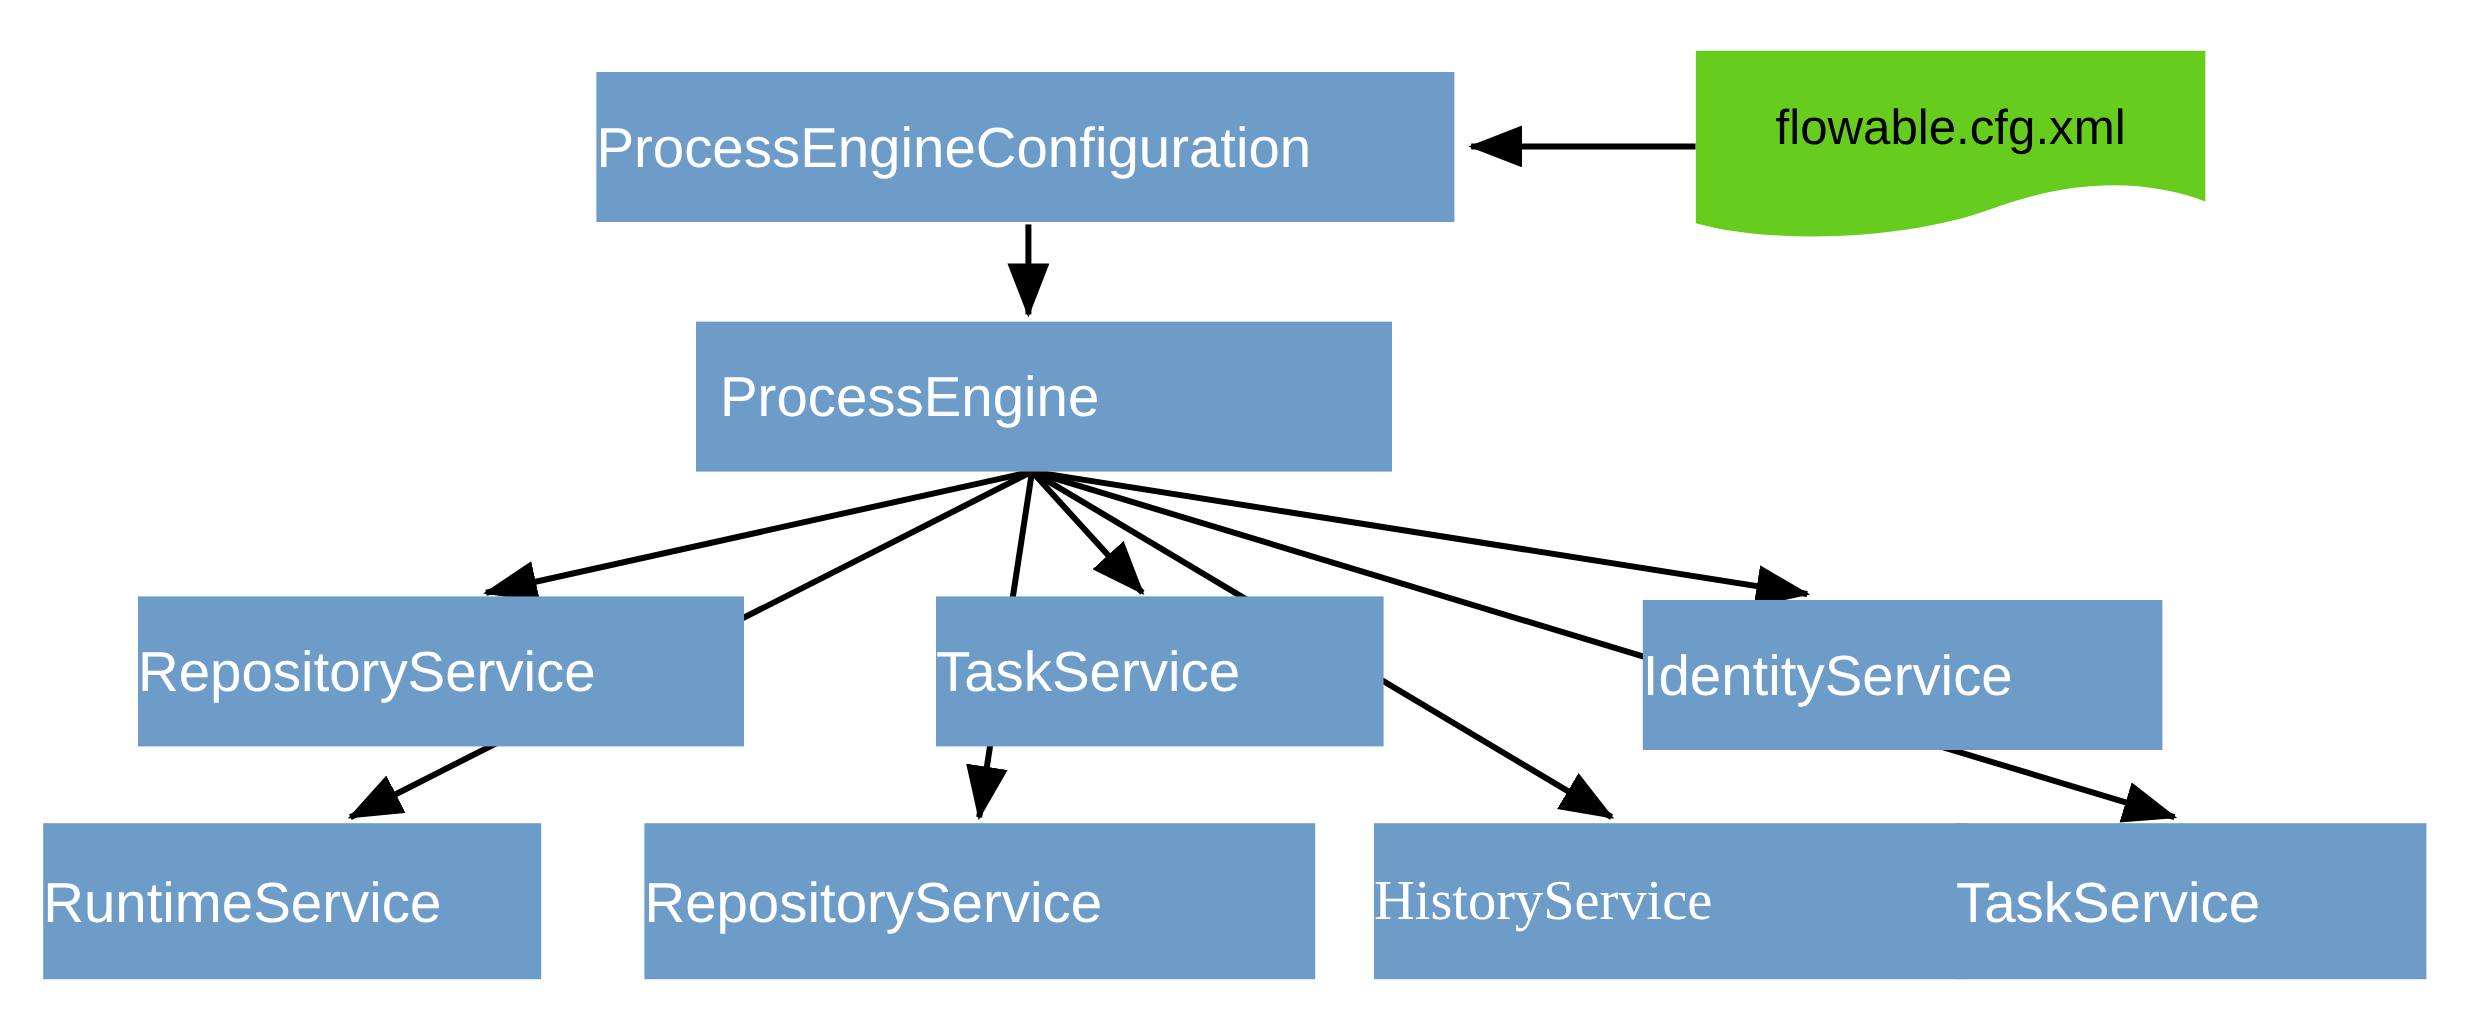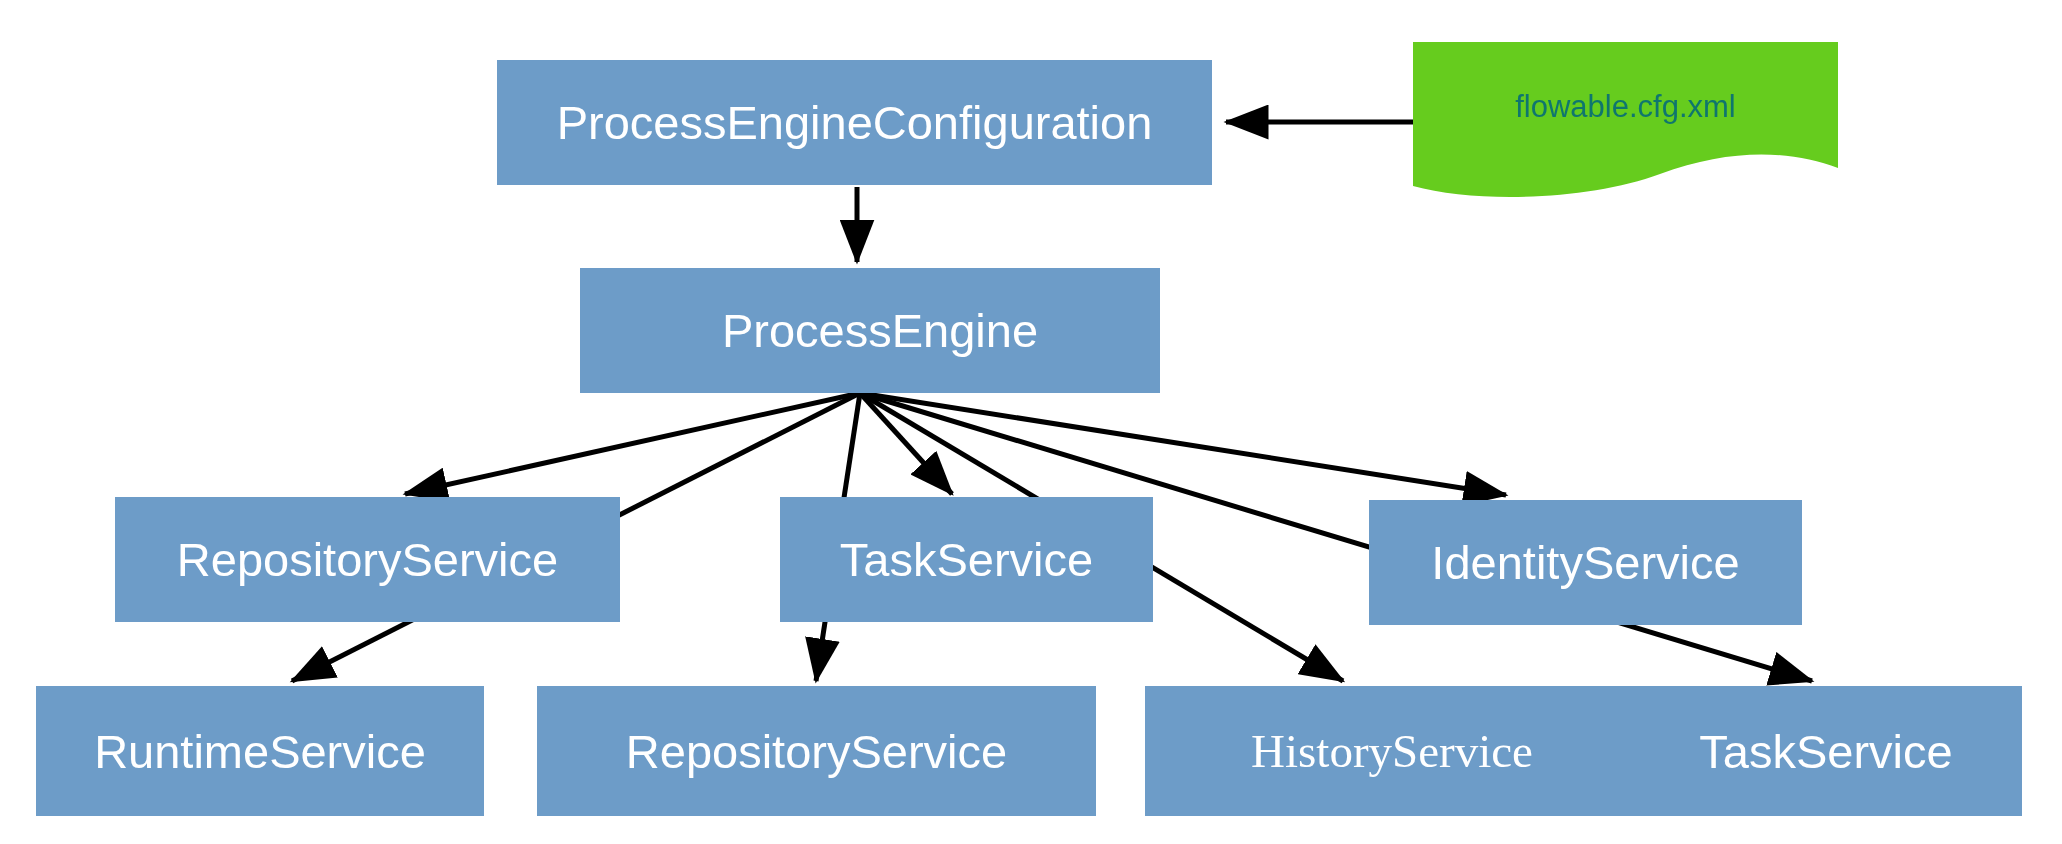--- a/index.html
+++ b/index.html
@@ -2,31 +2,31 @@
 <html><head>
 <meta charset="utf-8">
 <style>
   html,body{margin:0;padding:0;background:#ffffff;}
   .stage{
     position:relative;width:2062px;height:844px;overflow:hidden;
     background:#ffffff;font-family:"Liberation Sans",sans-serif;
   }
   .arrows{position:absolute;left:0;top:0;width:2062px;height:844px;}
   .node{
-    position:absolute;display:flex;align-items:center;justify-content:center;
+    position:absolute;display:flex;align-items:center;
     color:#ffffff;font-size:47px;line-height:1;white-space:nowrap;
     text-align:center;
   }
   .blue{background:#6D9CC8;}
   .doc{background:transparent;}
   .doc svg{position:absolute;left:0;top:0;width:100%;height:100%;}
   .doc .doc-label{
     position:absolute;left:0;top:0;width:100%;height:128px;
     display:flex;align-items:center;justify-content:center;
-    color:#0f766e;font-size:31px;white-space:nowrap;
+    color:#000000;font-size:41px;white-space:nowrap;
   }
 </style>
 </head>
 <body>
 
 <div class="stage">
 
   <svg class="arrows" viewBox="0 0 2062 844" xmlns="http://www.w3.org/2000/svg">
     <defs>
       <marker id="ah" markerUnits="strokeWidth" markerWidth="10" markerHeight="7" refX="8.5" refY="3.5" orient="auto">
@@ -65,21 +65,21 @@
   <div class="node blue" style="left:115px;top:497px;width:505px;height:125px;">
     <span>RepositoryService</span>
   </div>
   <div class="node blue" style="left:780px;top:497px;width:373px;height:125px;">
     <span>TaskService</span>
   </div>
   <div class="node blue" style="left:1369px;top:500px;width:433px;height:125px;">
     <span>IdentityService</span>
   </div>
 
-  <div class="node blue" style="left:36px;top:686px;width:448px;height:130px;">
+  <div class="node blue" style="left:36px;top:686px;width:415px;height:130px;">
     <span>RuntimeService</span>
   </div>
   <div class="node blue" style="left:537px;top:686px;width:559px;height:130px;">
     <span>RepositoryService</span>
   </div>
   <div class="node blue" style="left:1145px;top:686px;width:494px;height:130px;font-family:Liberation Serif, serif;">
     <span>HistoryService</span>
   </div>
   <div class="node blue" style="left:1630px;top:686px;width:392px;height:130px;">
     <span>TaskService</span>

